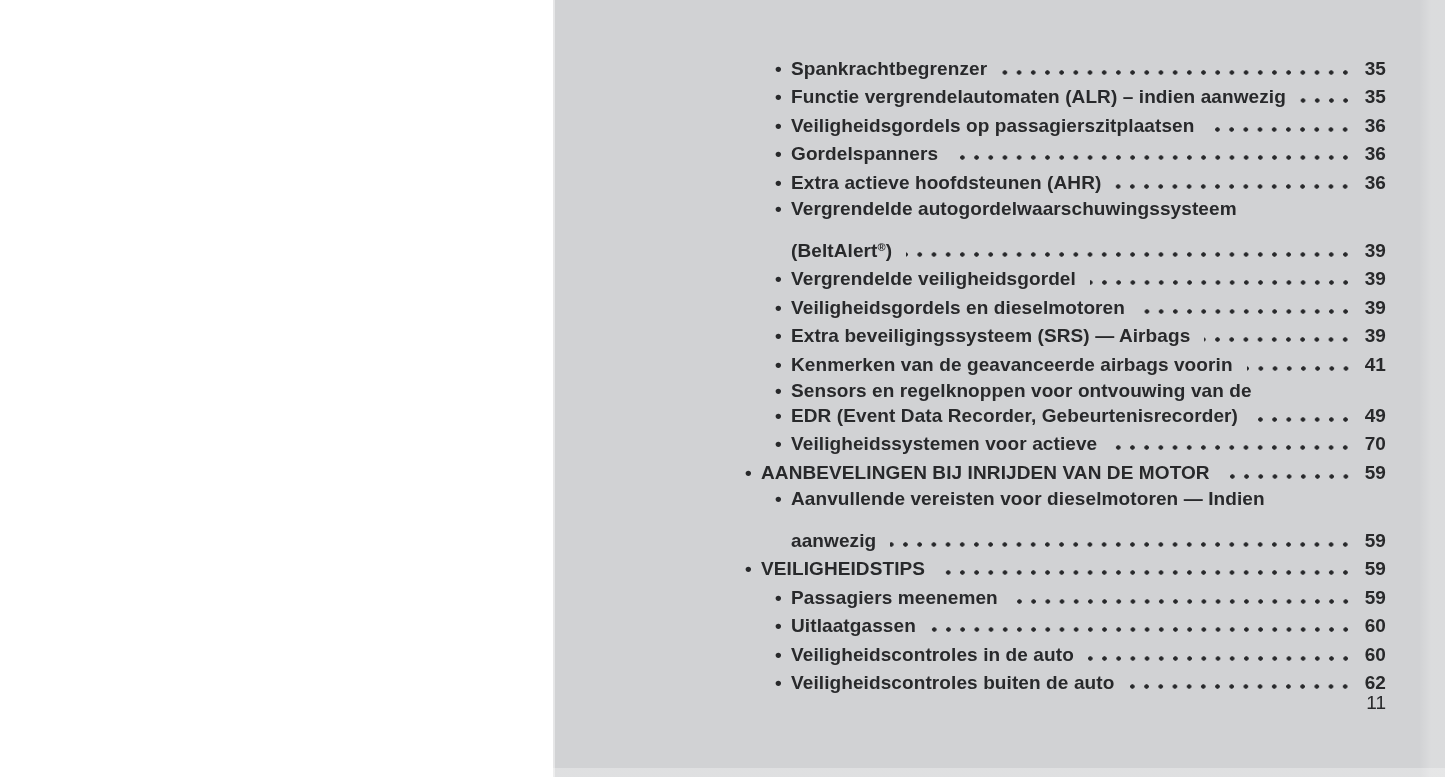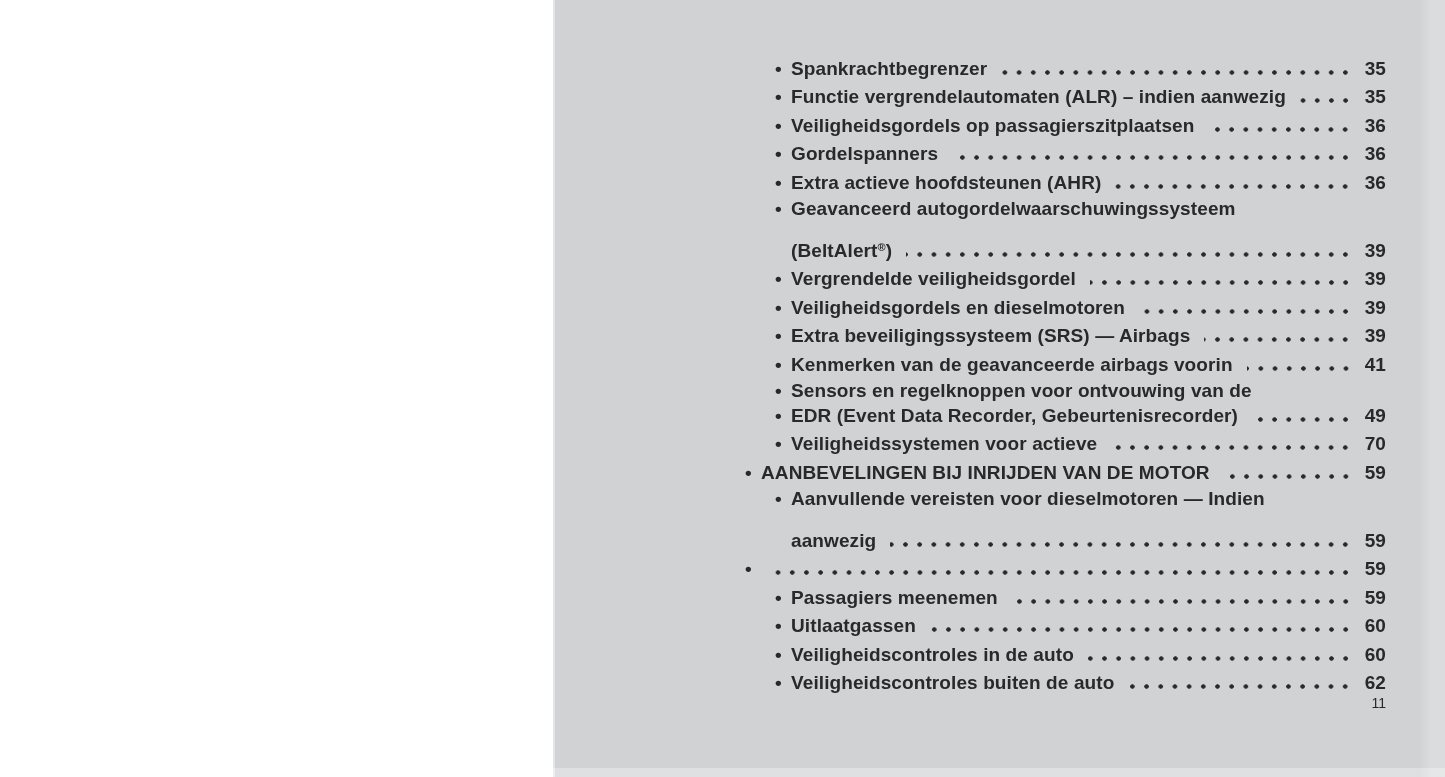--- a/index.html
+++ b/index.html
@@ -71,21 +71,21 @@
     background-position: right bottom;
   }
   .page-num {
     flex: none;
     white-space: nowrap;
   }
   .folio {
     position: absolute;
     top: 691px;
     right: 59px;
-    font-size: 14px;
+    font-size: 19px;
     font-weight: 400;
     line-height: 24px;
   }
 </style>
 </head>
 <body>
 
 <div class="page">
   <div class="panel">
     <div class="toc">
@@ -114,21 +114,21 @@
           <span class="page-num">36</span>
         </div>
         <div class="row sub">
           <span class="bullet">•</span>
           <span class="label">Extra actieve hoofdsteunen (AHR)</span>
           <span class="leader"></span>
           <span class="page-num">36</span>
         </div>
         <div class="row sub tight">
           <span class="bullet">•</span>
-          <span class="label">Geavanceerd autogordelwaarschuwingssysteem</span>
+          <span class="label">Vergrendelde autogordelwaarschuwingssysteem</span>
         </div>
         <div class="row sub cont">
           <span class="label">(BeltAlert<sup>®</sup>)</span>
           <span class="leader"></span>
           <span class="page-num">39</span>
         </div>
         <div class="row sub">
           <span class="bullet">•</span>
           <span class="label">Vergrendelde veiligheidsgordel</span>
           <span class="leader"></span>
@@ -178,20 +178,21 @@
           <span class="bullet">•</span>
           <span class="label">Aanvullende vereisten voor dieselmotoren — Indien</span>
         </div>
         <div class="row sub cont">
           <span class="label">aanwezig</span>
           <span class="leader"></span>
           <span class="page-num">59</span>
         </div>
         <div class="row top">
           <span class="bullet">•</span>
+          <span class="label">VEILIGHEIDSTIPS</span>
           <span class="leader"></span>
           <span class="page-num">59</span>
         </div>
         <div class="row sub">
           <span class="bullet">•</span>
           <span class="label">Passagiers meenemen</span>
           <span class="leader"></span>
           <span class="page-num">59</span>
         </div>
         <div class="row sub">

